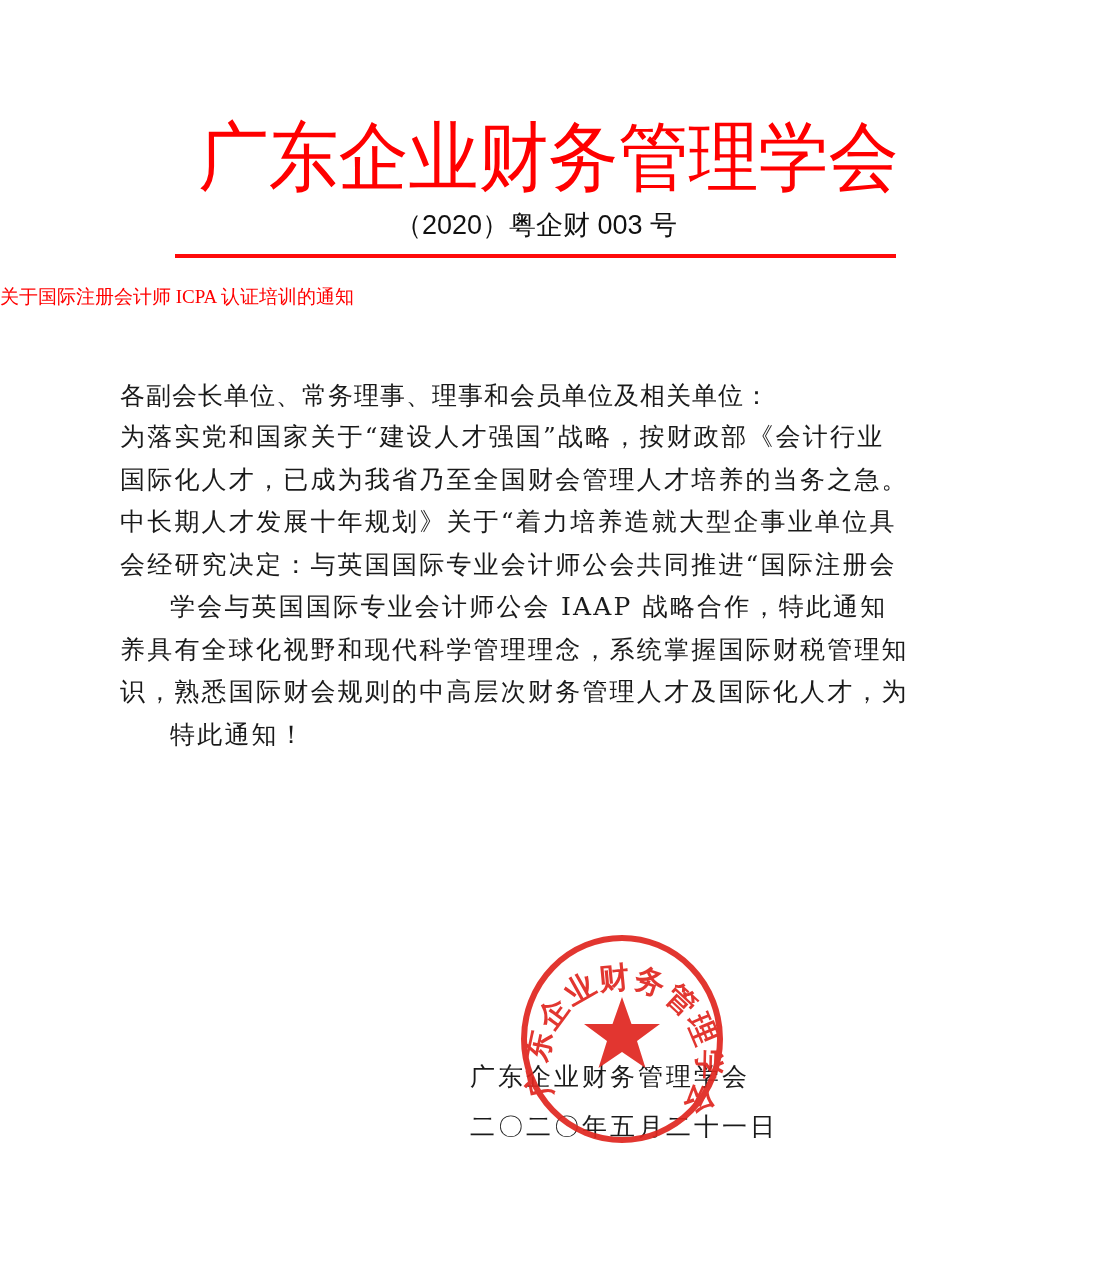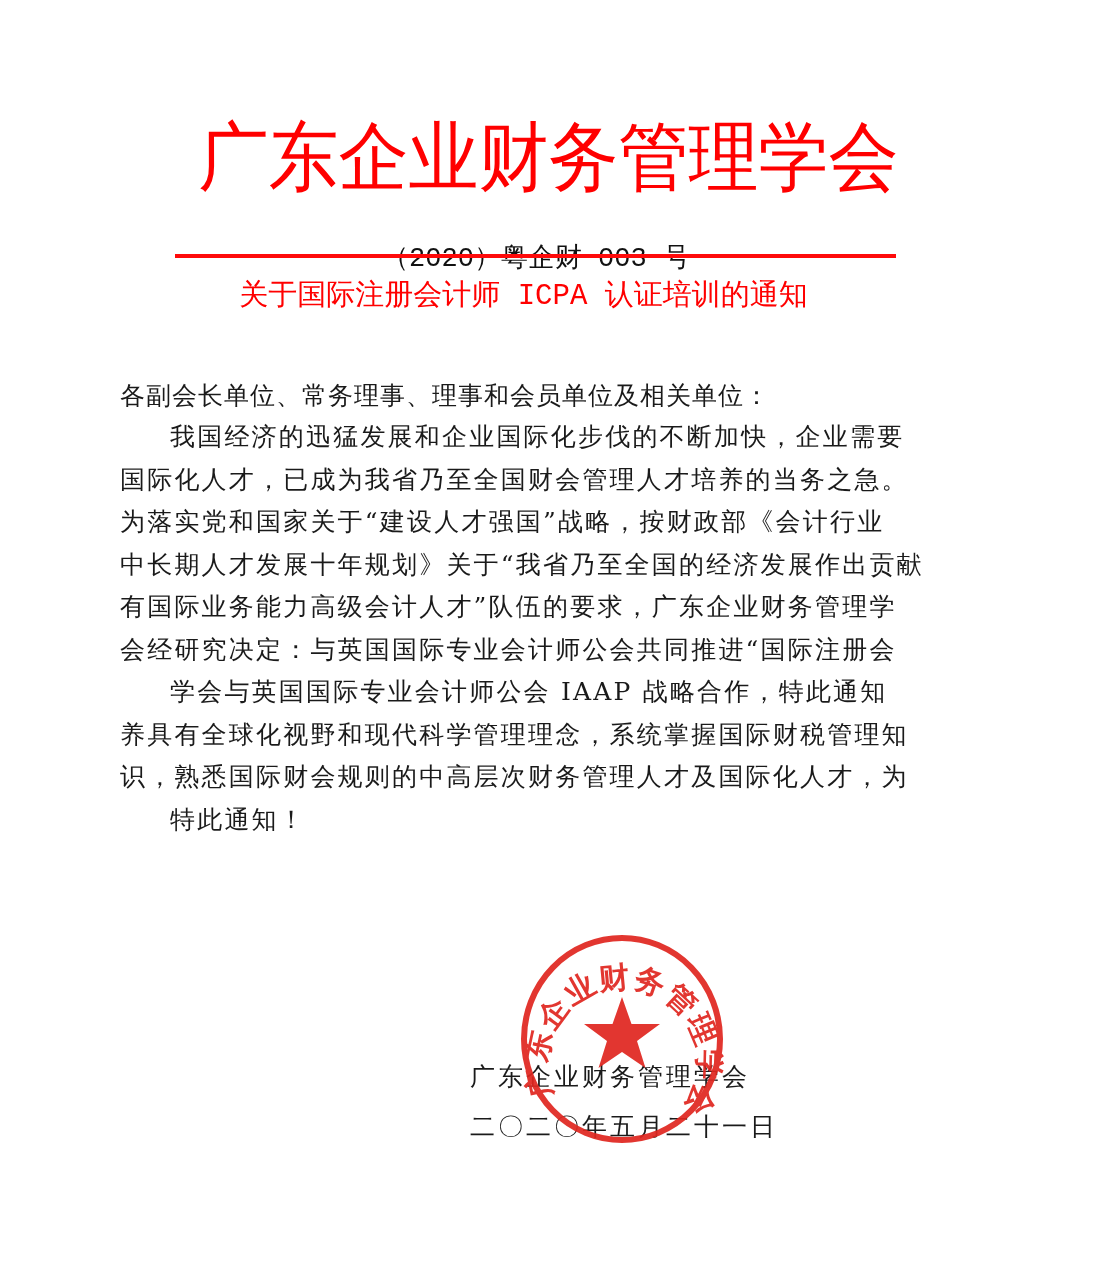--- a/index.html
+++ b/index.html
@@ -8,34 +8,33 @@
 
     .org-title {
       position: absolute; left: 0; width: 1097px; top: 70px;
       text-align: center;
       font-family: "DejaVu Serif", "Liberation Serif", serif;
       font-size: 70px; line-height: 90px;
       color: #ff0000; letter-spacing: 0px;
       transform: scaleY(1.08);
     }
     .doc-number {
-      position: absolute; left: 0; width: 1072px; top: 200px;
+      position: absolute; left: 0; width: 1072px; top: 166px;
       text-align: center;
-      font-family: Liberation Mono, monospace;
+      font-family: Liberation Sans, sans-serif;
       font-size: 27px; line-height: 34px; color: #111111;
     }
     .red-rule {
       position: absolute; left: 175px; top: 212px; width: 721px; height: 4px;
       background: #ff0a0a;
     }
     .notice-title {
       position: absolute; left: 0; width: 1047px; top: 235px;
-      text-align: center;
-      font-family: Liberation Mono, monospace;
-      font-size: 29px; line-height: 40px; color: #ff0000;
+      font-family: Liberation Serif, serif;
+      font-size: 19px; line-height: 40px; color: #ff0000;
     }
 
     .body-text {
       position: absolute; left: 120px; width: 810px; top: 334px;
       font-family: "DejaVu Serif", "Liberation Serif", serif;
       font-size: 25px; color: #1a1a1a;
     }
     .salutation {
       font-weight: normal; line-height: 40px; height: 40px;
       white-space: nowrap; letter-spacing: 1px;
@@ -66,25 +65,23 @@
   <div class="doc-number">（2020）粤企财 003 号</div>
 
   <div class="red-rule"></div>
 
   <div class="notice-title">关于国际注册会计师 ICPA 认证培训的通知</div>
 
   <div class="body-text">
     <div class="salutation">各副会长单位、常务理事、理事和会员单位及相关单位：</div>
 
     <div>
-      <div class="para-line indent">我国经济的迅猛发展和企业国际化步伐的不断加快，企业需要</div>
+      <div class="para-line">为落实党和国家关于“建设人才强国”战略，按财政部《会计行业</div>
       <div class="para-line">国际化人才，已成为我省乃至全国财会管理人才培养的当务之急。</div>
-      <div class="para-line">为落实党和国家关于“建设人才强国”战略，按财政部《会计行业</div>
-      <div class="para-line">中长期人才发展十年规划》关于“我省乃至全国的经济发展作出贡献</div>
-      <div class="para-line">有国际业务能力高级会计人才”队伍的要求，广东企业财务管理学</div>
+      <div class="para-line">中长期人才发展十年规划》关于“着力培养造就大型企事业单位具</div>
       <div class="para-line">会经研究决定：与英国国际专业会计师公会共同推进“国际注册会</div>
     </div>
 
     <div>
       <div class="para-line indent">学会与英国国际专业会计师公会 IAAP 战略合作，特此通知</div>
       <div class="para-line">养具有全球化视野和现代科学管理理念，系统掌握国际财税管理知</div>
       <div class="para-line">识，熟悉国际财会规则的中高层次财务管理人才及国际化人才，为</div>
     </div>
 
     <div class="para-line indent">特此通知！</div>

